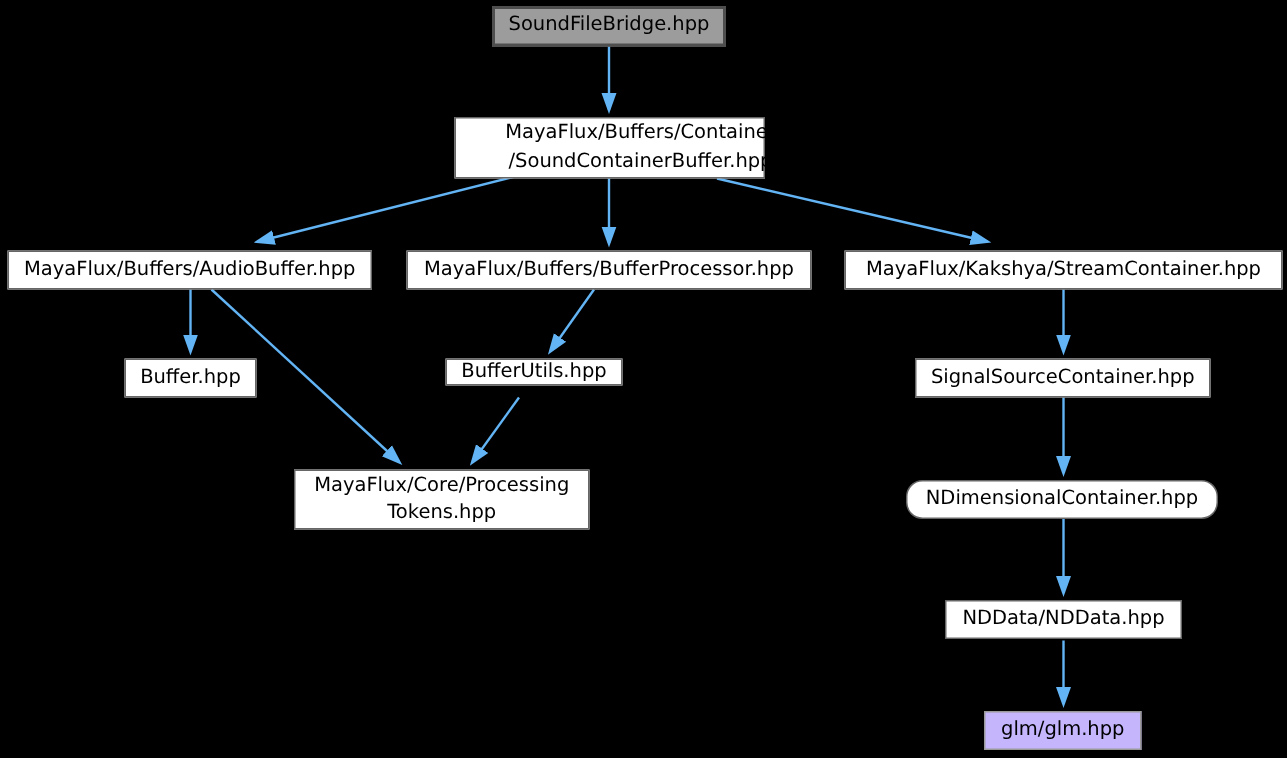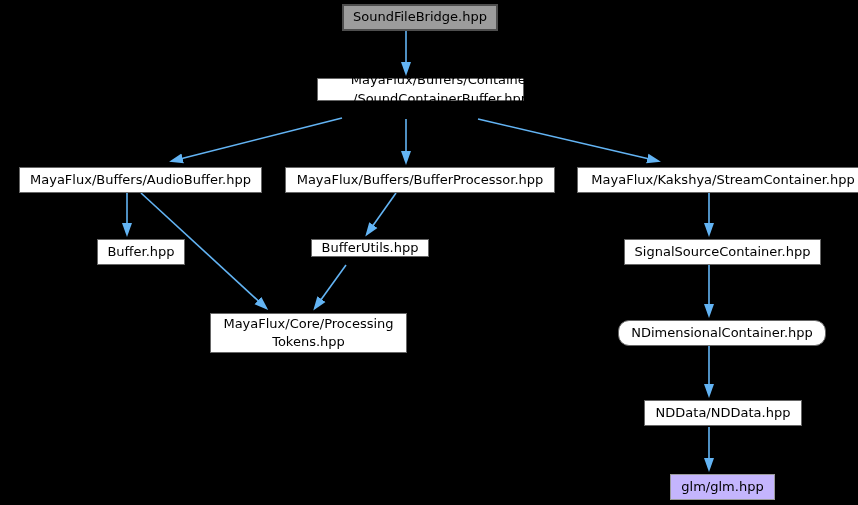--- a/index.html
+++ b/index.html
@@ -27,21 +27,20 @@
     align-items: center;
     justify-content: center;
     text-align: center;
     background: #ffffff;
     border: 1px solid #666666;
     color: #000000;
     font-size: 13px;
     line-height: 1.4;
     white-space: pre-line;
     cursor: pointer;
-    margin-left: 14px;
   }
   .node.root {
     background: #9c9c9c;
     border: 2px solid #4e4e4e;
     cursor: default;
   }
   .node.leaf {
     background: #c4b5fd;
     border: 1px solid #9a9a9a;
     cursor: default;
@@ -69,21 +68,21 @@
         <line x1="346" y1="265" x2="315" y2="308" stroke="#63b4f4" stroke-width="1.6" marker-end="url(#arrowhead)"></line>
         <line x1="709" y1="193" x2="709" y2="234" stroke="#63b4f4" stroke-width="1.6" marker-end="url(#arrowhead)"></line>
         <line x1="709" y1="265" x2="709" y2="315" stroke="#63b4f4" stroke-width="1.6" marker-end="url(#arrowhead)"></line>
         <line x1="709" y1="346" x2="709" y2="395" stroke="#63b4f4" stroke-width="1.6" marker-end="url(#arrowhead)"></line>
         <line x1="709" y1="427" x2="709" y2="469" stroke="#63b4f4" stroke-width="1.6" marker-end="url(#arrowhead)"></line>
       </g>
   </svg>
 
   <div class="node root" style="left:328px; top:4px; width:156px; height:27px;">SoundFileBridge.hpp</div>
 
-  <div class="node" style="left:303px; top:78px; width:207px; height:23px;padding-left:41px;">MayaFlux/Buffers/Container
+  <div class="node" style="left:303px; top:78px; width:207px; height:41px;padding-left:41px;">MayaFlux/Buffers/Container
 /SoundContainerBuffer.hpp</div>
 
   <div class="node" style="left:5px; top:167px; width:243px; height:26px;">MayaFlux/Buffers/AudioBuffer.hpp</div>
 
   <div class="node" style="left:271px; top:167px; width:270px; height:26px;">MayaFlux/Buffers/BufferProcessor.hpp</div>
 
   <div class="node" style="left:563px; top:167px; width:292px; height:26px;">MayaFlux/Kakshya/StreamContainer.hpp</div>
 
   <div class="node" style="left:83px; top:239px; width:88px; height:26px;">Buffer.hpp</div>
 

